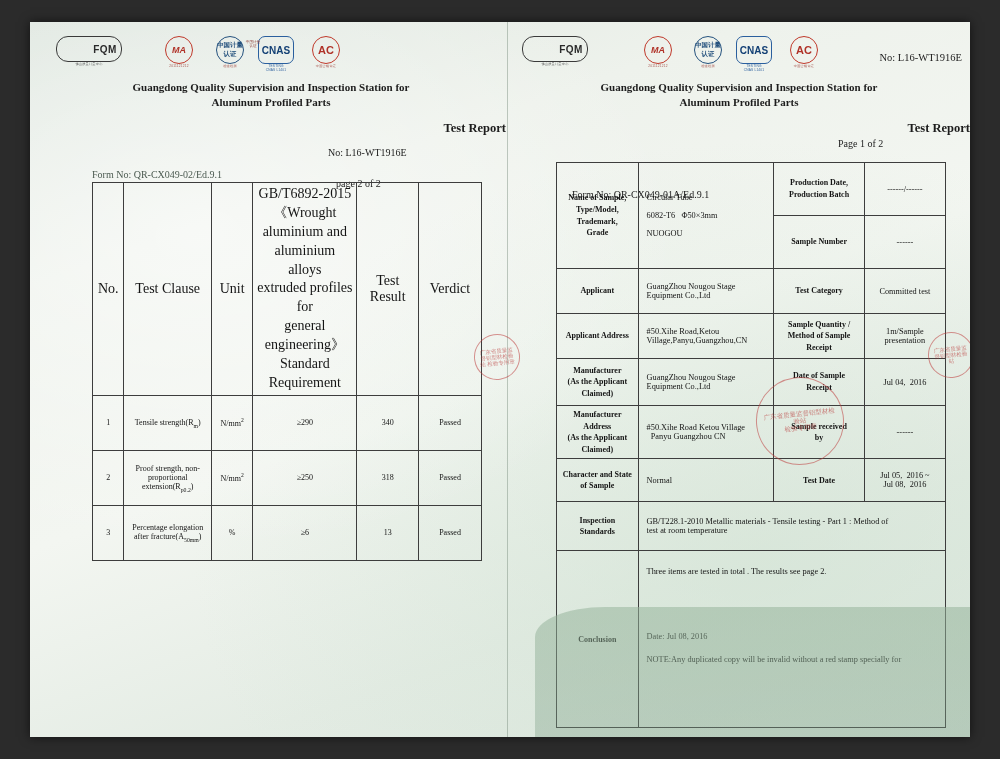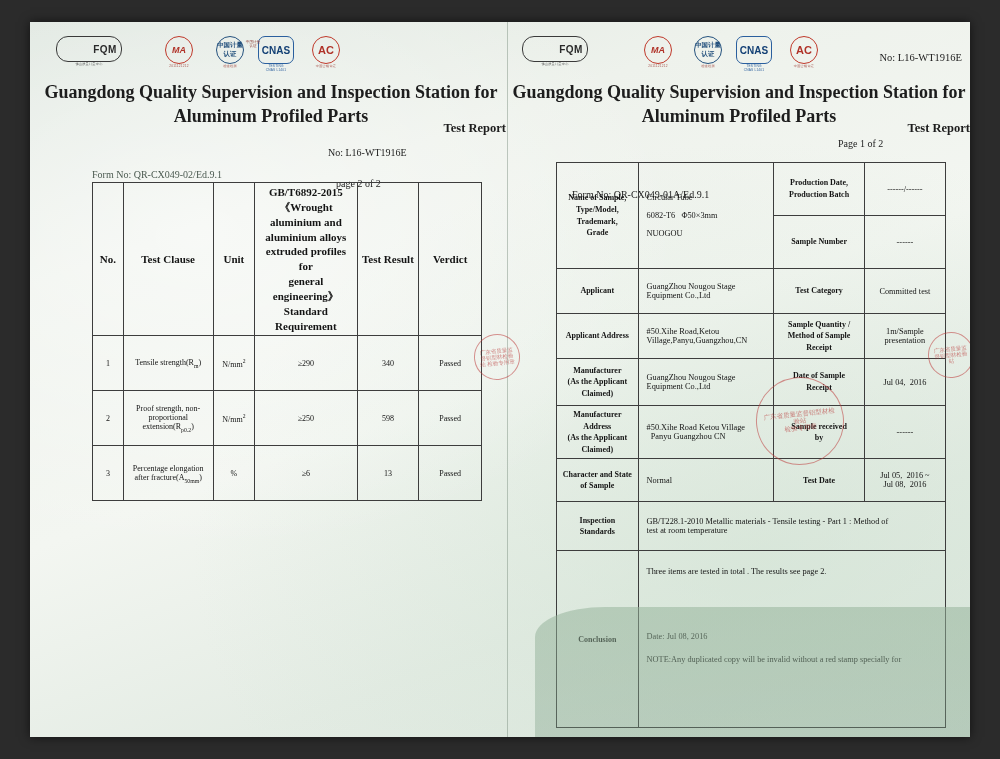--- a/index.html
+++ b/index.html
@@ -113,21 +113,21 @@
     font-size: 10.5px;
     font-family: "Liberation Serif", serif;
     white-space: nowrap;
   }
   
   .title {
     position: absolute;
     left: 0; right: 0;
     text-align: center;
     font-weight: bold;
-    font-size: 18px;
+    font-size: 11px;
     line-height: 1.35;
   }
   .subtitle {
     position: absolute;
     left: 0; right: 0;
     text-align: right;
     font-weight: bold;
     font-size: 12.5px;
   }
   .meta-line {
@@ -143,21 +143,21 @@
     color: #141414;
   }
   table td, table th {
     border: 1px solid #3d3d3d;
     text-align: center;
     vertical-align: middle;
     padding: 2px 3px;
     font-weight: normal;
   }
   .lt { font-size: 8px; }
-  .lt th { font-weight: bold; font-size: 11px; }
+  .lt th { font-weight: normal; font-size: 14px; }
   .rt { font-size: 8.3px; }
   .rt td { padding: 3px 4px; }
   .rt .lbl { font-weight: bold; font-size: 8px; line-height: 1.45; }
   .rt .val { text-align: center; }
   .rt .val-left { text-align: left; padding-left: 8px; }
   sub { font-size: 0.72em; }
   sup { font-size: 0.7em; }
   .the-end {
     position: absolute;
     left: 0; right: 0;
@@ -266,21 +266,21 @@
         <td><span>N/mm</span><sup>2</sup></td>
         <td>≥290</td>
         <td>340</td>
         <td>Passed</td>
       </tr>
       <tr>
         <td style="height:50px;">2</td>
         <td><span>Proof strength, non-proportional extension(R</span><sub>p0.2</sub><span>)</span></td>
         <td><span>N/mm</span><sup>2</sup></td>
         <td>≥250</td>
-        <td>598</td>
+        <td>318</td>
         <td>Passed</td>
       </tr>
       <tr>
         <td style="height:50px;">3</td>
         <td><span>Percentage elongation after fracture(A</span><sub>50mm</sub><span>)</span></td>
         <td><span>%</span></td>
         <td>≥6</td>
         <td>13</td>
         <td>Passed</td>
       </tr>

